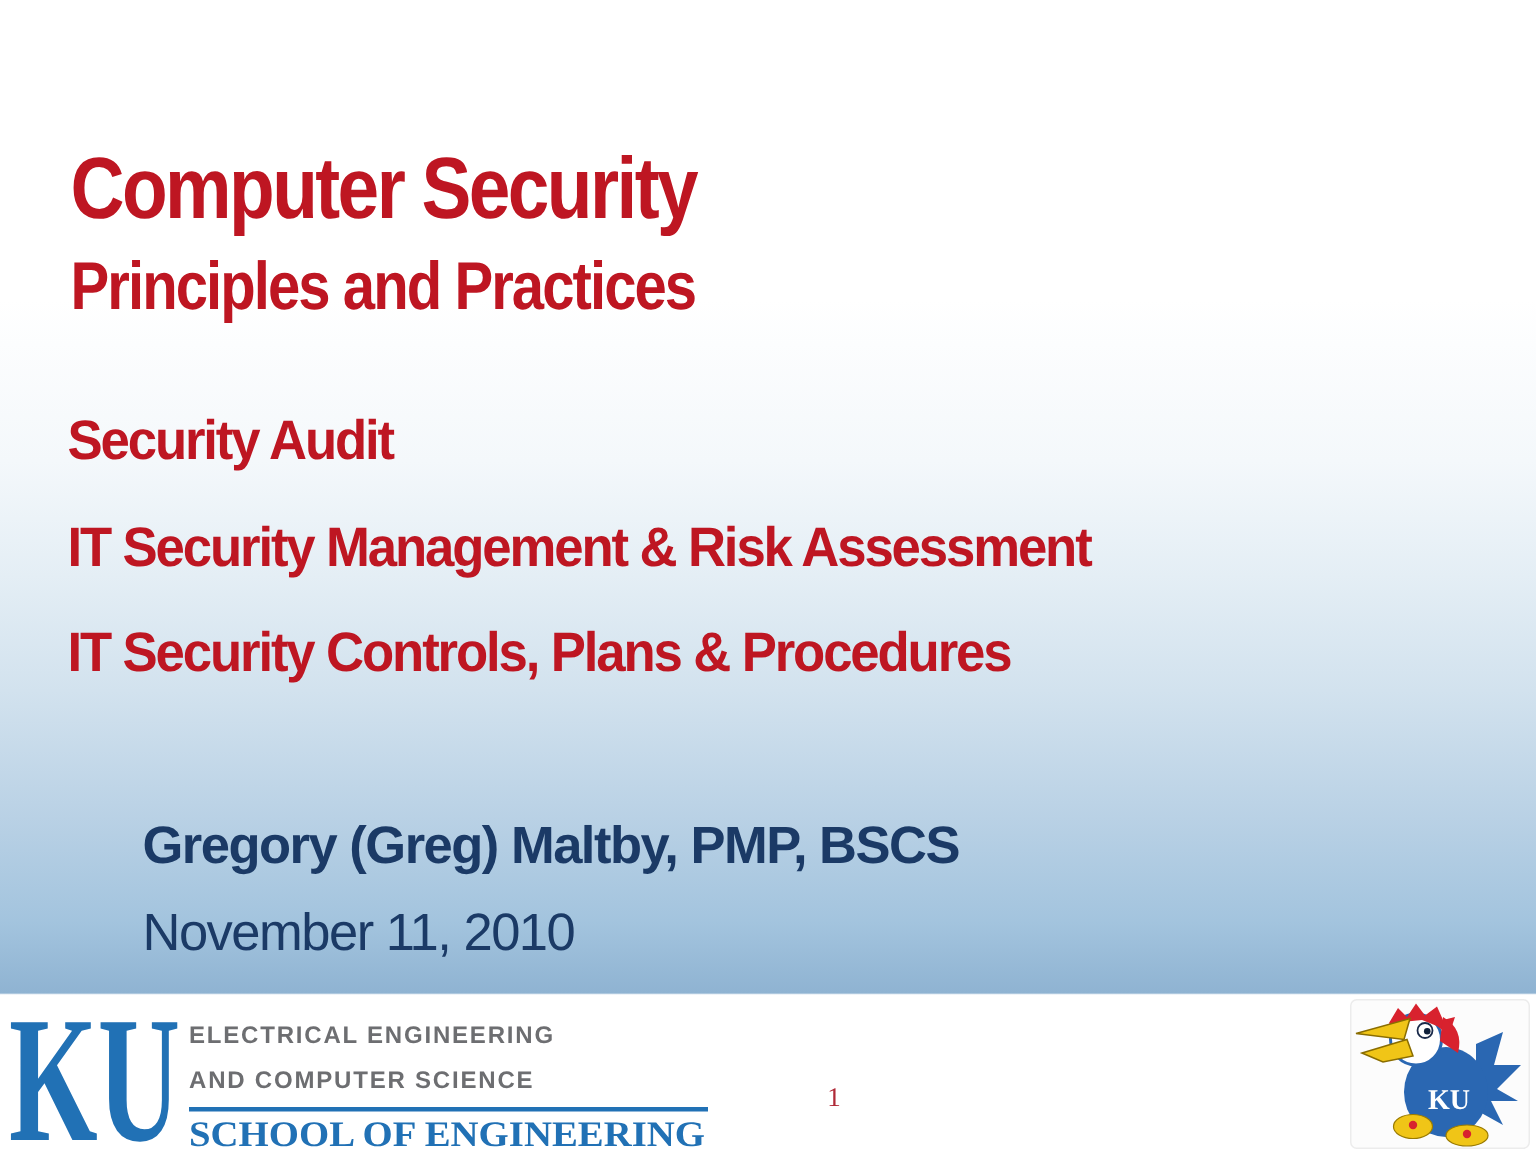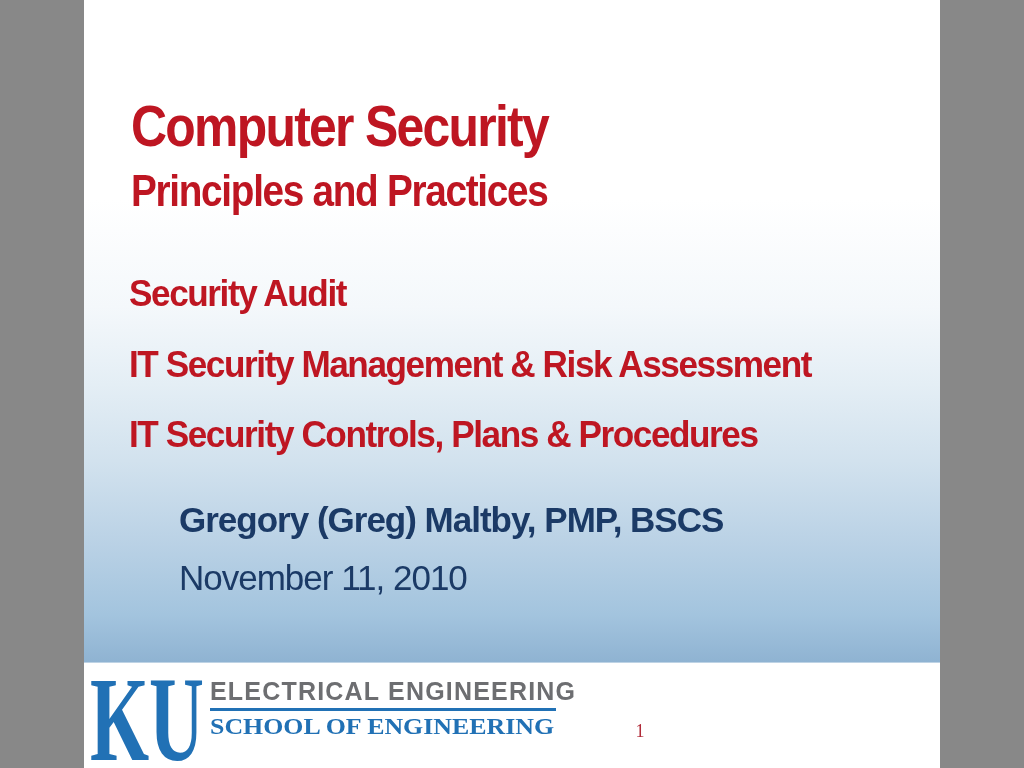--- a/index.html
+++ b/index.html
@@ -1,18 +1,18 @@
 <!DOCTYPE html>
 <html style="--heading-red: #BE1622; --navy: #1B3A66; --ku-blue: #2171B5; --dept-gray: #6D6E71; --page-red: #B02A38; --gradient-blue: #8FB3D2; --jayhawk-blue: #2A67B2; --jayhawk-red: #D8222E; --jayhawk-yellow: #F0C517;"><head>
 <meta charset="utf-8">
 <style>
   html,body{margin:0;padding:0;background:#888;}
   .slide{
     position:relative;
-    width:856px;height:768px;
+    width:1024px;height:768px;
     margin:0 auto;
     overflow:hidden;
     font-family:"Liberation Sans", sans-serif;
     background:linear-gradient(180deg,
       #ffffff 0%,
       #ffffff 26%,
       #f4f8fb 40%,
       #e4eef5 50%,
       #d2e2ee 60%,
       #b9d1e5 71%,
@@ -37,30 +37,30 @@
     left:45px;font-size:37px;font-weight:bold;letter-spacing:-1.5px;
     color:var(--heading-red,#be1622);white-space:nowrap;
     transform:scaleX(0.95);transform-origin:left top;
   }
   .topic-1{top:273px;}
   .topic-2{top:344px;}
   .topic-3{top:414px;}
   
   .navy-line{
     left:95px;font-size:35px;color:var(--navy,#1b3a66);
-    letter-spacing:-1px;white-space:nowrap;
+    letter-spacing:-1px;white-space:nowrap;margin-top:44px;
   }
   .presenter{top:500px;font-weight:bold;}
   .date-line{top:558px;}
   .course-line{top:616px;}
   
   .ku-wordmark{left:4px;top:670px;}
   .dept-block{left:126px;top:676px;width:352px;}
   .dept-line{
-    font-size:25px;font-weight:bold;letter-spacing:1.2px;
+    font-size:16px;font-weight:bold;letter-spacing:1.2px;
     color:var(--dept-gray,#6d6e71);line-height:30px;white-space:nowrap;
   }
   .dept-rule{width:346px;height:3px;background:var(--ku-blue,#2171b5);margin-top:2px;}
   .school-line{margin-top:1px;}
   .page-number{
     left:536px;top:721px;width:40px;text-align:center;
     font-family:"Liberation Serif", serif;font-size:18px;
     color:var(--page-red,#b02a38);
   }
   .jayhawk{left:900px;top:666px;}
@@ -81,20 +81,21 @@
 
   <div class="abs navy-line presenter">Gregory (Greg) Maltby, PMP, BSCS</div>
   <div class="abs navy-line date-line">November 11, 2010</div>
 
   <svg class="abs ku-wordmark" width="120" height="98" viewBox="0 0 120 98">
     <text x="2" y="90" font-family="Liberation Serif, serif" font-weight="bold" font-size="120" fill="#2171B5" textLength="114" lengthAdjust="spacingAndGlyphs">KU</text>
   </svg>
 
   <div class="abs dept-block">
     <div class="dept-line">ELECTRICAL ENGINEERING</div>
+    <div class="dept-line">AND COMPUTER SCIENCE</div>
     <div class="dept-rule"></div>
     <svg class="school-line" width="352" height="27" viewBox="0 0 352 27">
       <text x="0" y="22" font-family="Liberation Serif, serif" font-weight="bold" font-size="24" fill="#2171B5" textLength="344" lengthAdjust="spacingAndGlyphs">SCHOOL OF ENGINEERING</text>
     </svg>
   </div>
 
   <div class="abs page-number">1</div>
 
   <svg class="abs jayhawk" width="120" height="100" viewBox="0 0 120 100">
     <rect x="0.5" y="0.5" width="119" height="99" rx="4" fill="#fcfcfc" stroke="#ececec"></rect>

